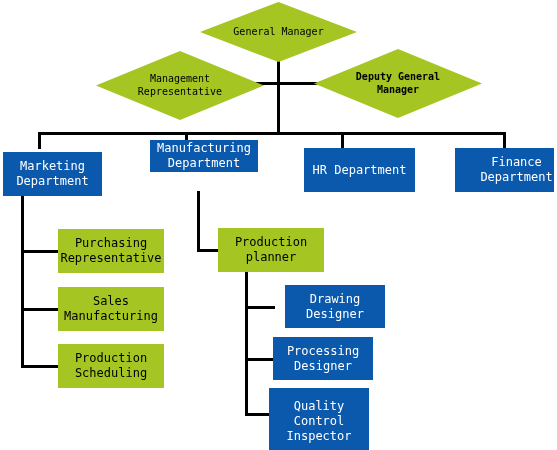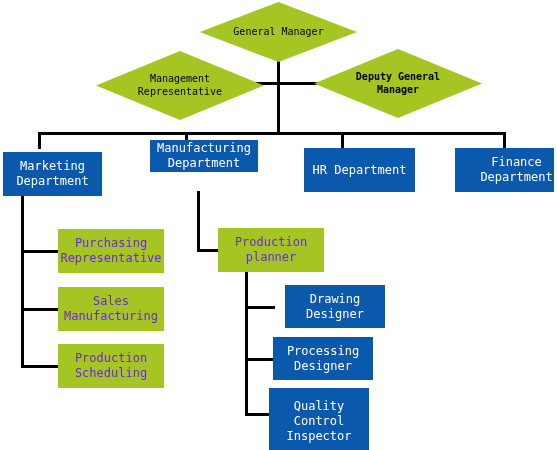--- a/index.html
+++ b/index.html
@@ -37,21 +37,21 @@
     white-space: pre-line;
   }
 
   .box-blue {
     background: #0b59ad;
     color: #ffffff;
     font-size: 12px;
   }
   .box-green {
     background: #a5c523;
-    color: #6d28d9;
+    color: #000000;
     font-size: 12px;
   }
 
   
   .diamond {
     position: absolute;
   }
   .diamond .shape {
     position: absolute;
     inset: 0;

